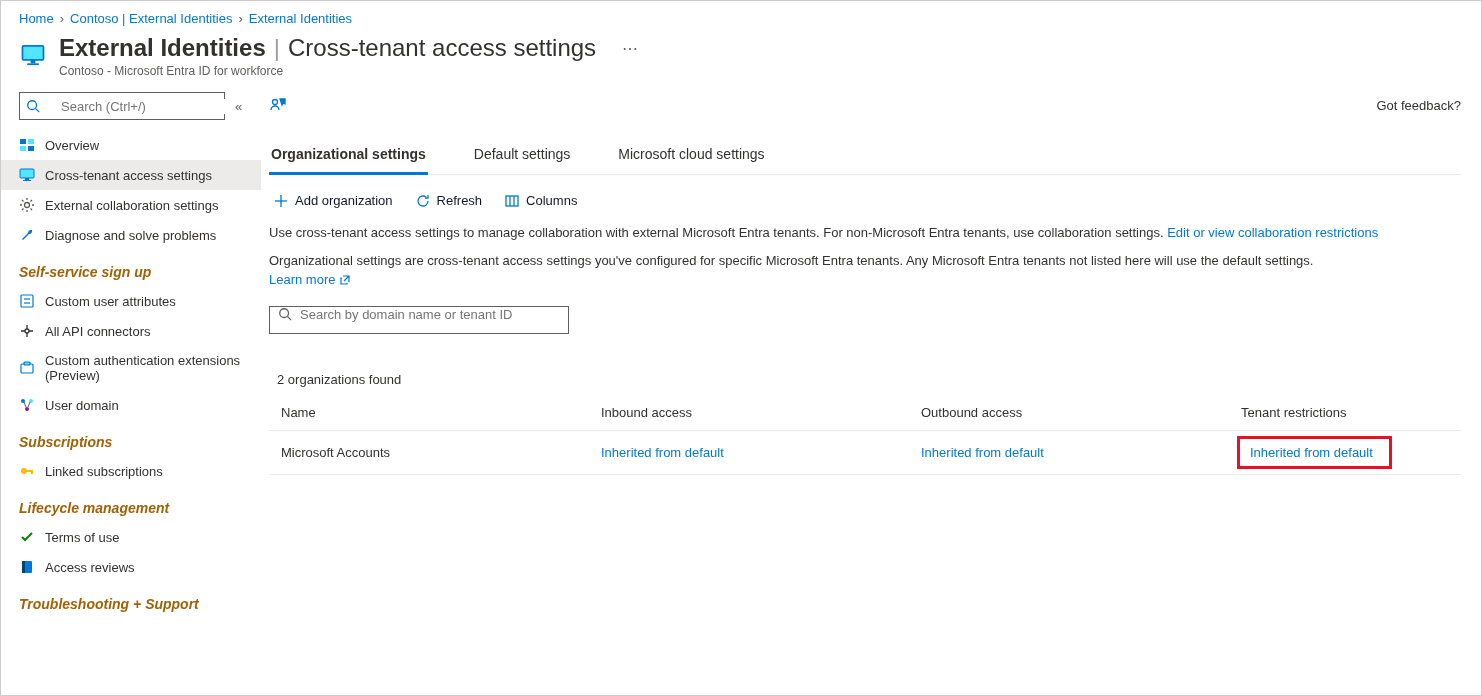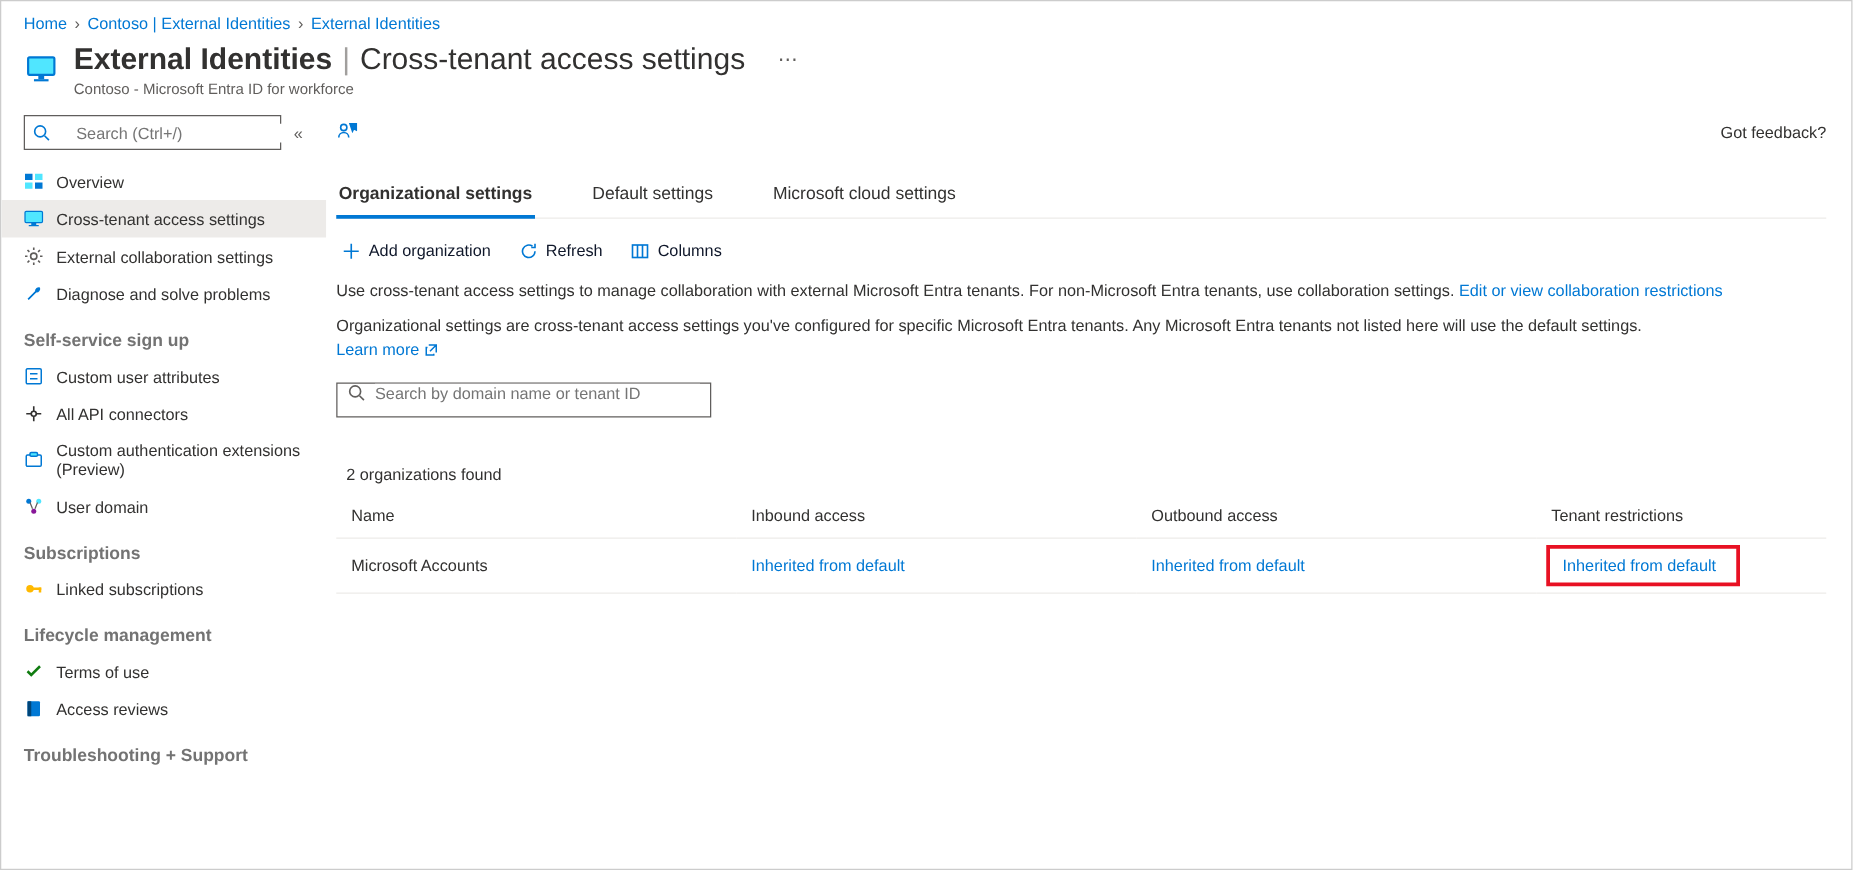--- a/index.html
+++ b/index.html
@@ -65,21 +65,22 @@
     cursor:pointer;
     font-size:13px;
     color:#323130;
   }
   .nav-item.active { background:#edebe9; }
   .nav-icon { width:16px; height:16px; display:inline-flex; align-items:center; justify-content:center;}
   .nav-section {
     padding: 14px 18px 6px 18px;
     font-weight:600;
     font-size:14px;
-    color:#737373;
+    color:#a16207;
+    font-style:italic;
   }
   .content {
     flex:1;
     padding: 0 20px 20px 8px;
     overflow-y:auto;
   }
   .feedback-row { display:flex; align-items:center; gap:8px; padding:4px 0 26px 0; color:#323130; cursor:pointer;justify-content:space-between;}
   .tabs { display:flex; gap:44px; border-bottom:1px solid #edebe9; }
   .tab {
     padding: 6px 2px 10px 2px;

